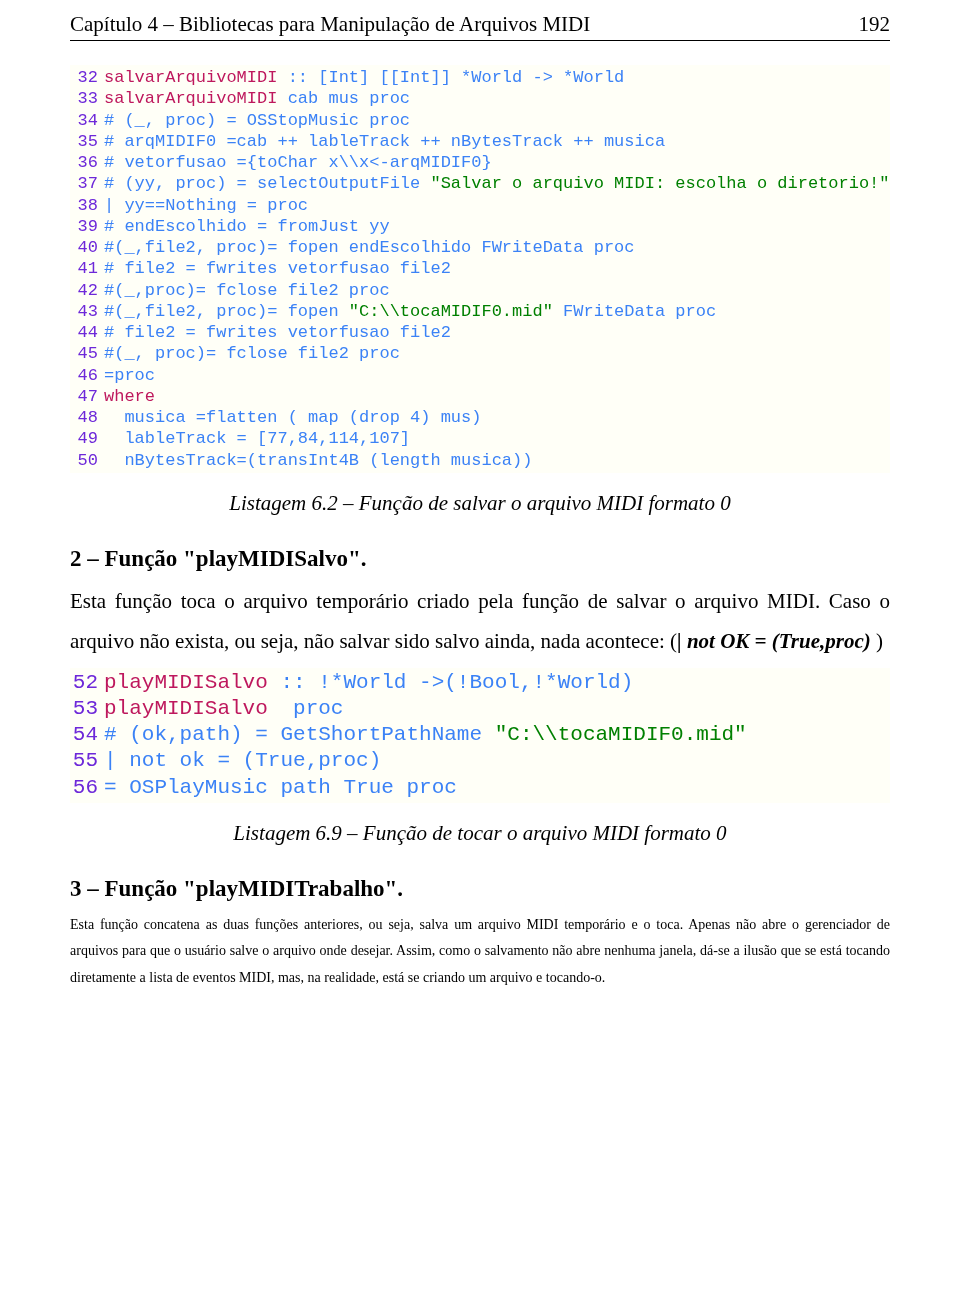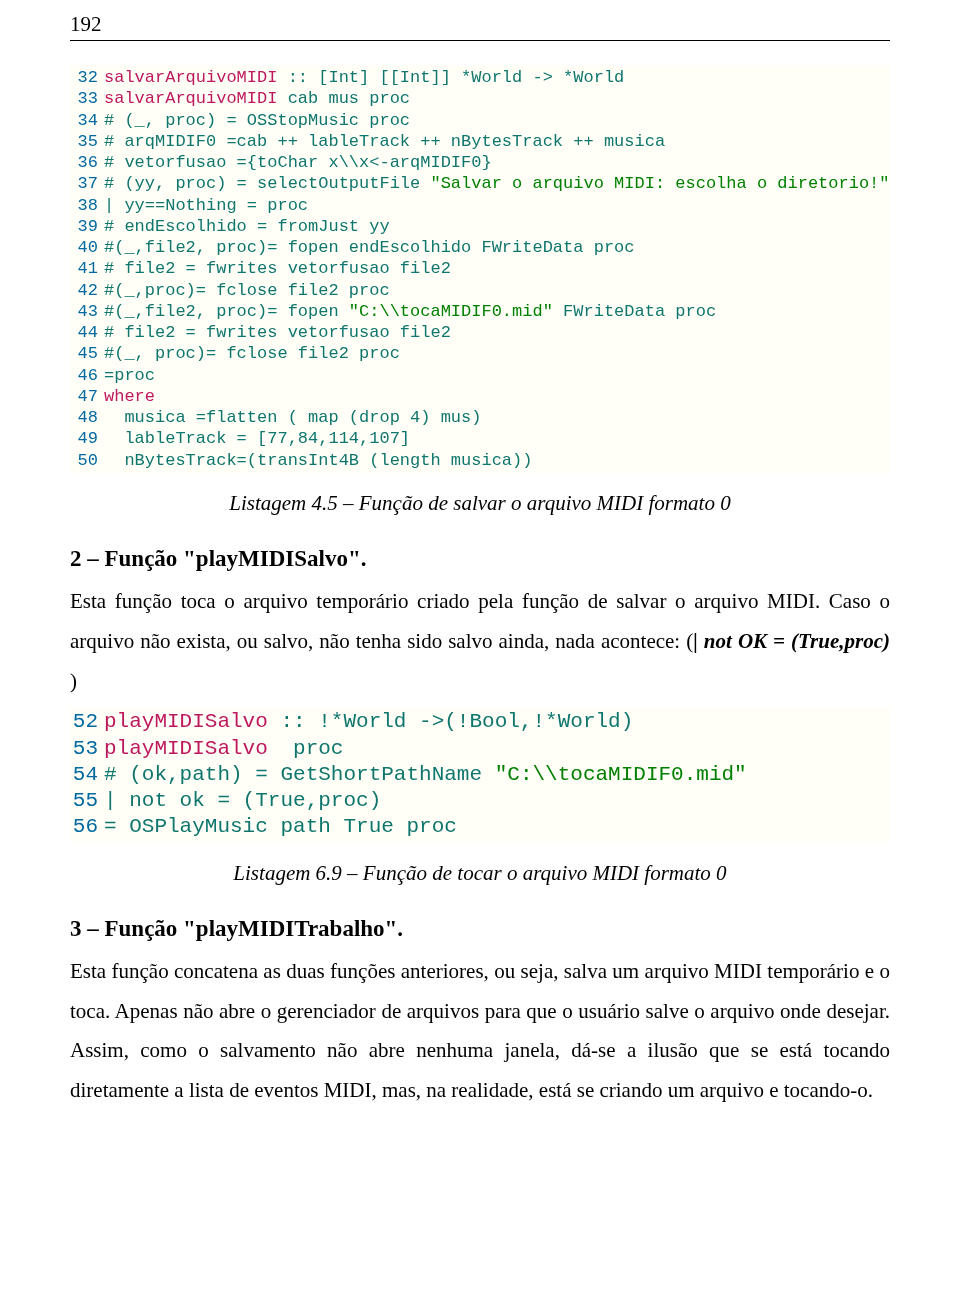--- a/index.html
+++ b/index.html
@@ -6,53 +6,54 @@
   html, body { width: 960px; background: #ffffff; font-family: "Times New Roman", Times, serif; color: #000; }
   body { padding: 12px 70px 40px 70px; }
 
   
   .header-row { display: flex; justify-content: space-between; align-items: baseline; font-size: 21px; }
   .header-underline { border-bottom: 1px solid #000; margin-top: 3px; margin-bottom: 24px; }
 
   
   .codeblock { background: #fffff7; font-family: "Courier New", Courier, monospace; font-size: 17px; line-height: 1.25; padding: 2px 0 2px 0; margin: 6px 0 14px 0; white-space: pre; overflow: hidden; }
   .cl { display: flex; }
-  .ln { color: #0369a1; width: 34px; text-align: right; padding-right: 6px; flex: 0 0 34px; }
+  .ln { color: #6d28d9; width: 34px; text-align: right; padding-right: 6px; flex: 0 0 34px; }
   .tok { }
   .kw { color: #be185d; } 
-  .rest { color: #0f766e; }
+  .rest { color: #3b82f6; }
   .grn { color: #008000; }
 
   
   .caption { font-style: italic; font-size: 21px; text-align: center; margin: 18px 0 30px 0; }
 
   
   .sec-heading { font-weight: bold; font-size: 23px; margin: 18px 0 10px 0; }
 
   
-  .para { font-size: 21px; line-height: 1.9; text-align: justify; margin-bottom: 14px; }
+  .para { font-size: 14px; line-height: 1.9; text-align: justify; margin-bottom: 14px; }
   .para-first { font-size: 21px; line-height: 1.9; text-align: justify; margin-bottom: 4px; }
   .inline-italic { font-style: italic; font-weight: bold; }
 
 </style>
 </head>
 <body>
 
 <div class="header-row">
+  <span>Capítulo 4 – Bibliotecas para Manipulação de Arquivos MIDI</span>
   <span>192</span>
 </div>
 <div class="header-underline"></div>
 
 <div class="codeblock" id="code1"><div class="cl"><span class="ln">32</span><span class="tok"><span class="kw">salvarArquivoMIDI</span><span class="rest"> :: [Int] [[Int]] *World -&gt; *World</span></span></div><div class="cl"><span class="ln">33</span><span class="tok"><span class="kw">salvarArquivoMIDI</span><span class="rest"> cab mus proc</span></span></div><div class="cl"><span class="ln">34</span><span class="tok"><span class="rest"># (_, proc) = OSStopMusic proc</span></span></div><div class="cl"><span class="ln">35</span><span class="tok"><span class="rest"># arqMIDIF0 =cab ++ lableTrack ++ nBytesTrack ++ musica</span></span></div><div class="cl"><span class="ln">36</span><span class="tok"><span class="rest"># vetorfusao ={toChar x\\x&lt;-arqMIDIF0}</span></span></div><div class="cl"><span class="ln">37</span><span class="tok"><span class="rest"># (yy, proc) = selectOutputFile </span><span class="grn">"Salvar o arquivo MIDI: escolha o diretorio!" "*.mid"</span></span></div><div class="cl"><span class="ln">38</span><span class="tok"><span class="rest">| yy==Nothing = proc</span></span></div><div class="cl"><span class="ln">39</span><span class="tok"><span class="rest"># endEscolhido = fromJust yy</span></span></div><div class="cl"><span class="ln">40</span><span class="tok"><span class="rest">#(_,file2, proc)= fopen endEscolhido FWriteData proc</span></span></div><div class="cl"><span class="ln">41</span><span class="tok"><span class="rest"># file2 = fwrites vetorfusao file2</span></span></div><div class="cl"><span class="ln">42</span><span class="tok"><span class="rest">#(_,proc)= fclose file2 proc</span></span></div><div class="cl"><span class="ln">43</span><span class="tok"><span class="rest">#(_,file2, proc)= fopen </span><span class="grn">"C:\\tocaMIDIF0.mid"</span><span class="rest"> FWriteData proc</span></span></div><div class="cl"><span class="ln">44</span><span class="tok"><span class="rest"># file2 = fwrites vetorfusao file2</span></span></div><div class="cl"><span class="ln">45</span><span class="tok"><span class="rest">#(_, proc)= fclose file2 proc</span></span></div><div class="cl"><span class="ln">46</span><span class="tok"><span class="rest">=proc</span></span></div><div class="cl"><span class="ln">47</span><span class="tok"><span class="kw">where</span></span></div><div class="cl"><span class="ln">48</span><span class="tok"><span class="rest">  musica =flatten ( map (drop 4) mus)</span></span></div><div class="cl"><span class="ln">49</span><span class="tok"><span class="rest">  lableTrack = [77,84,114,107]</span></span></div><div class="cl"><span class="ln">50</span><span class="tok"><span class="rest">  nBytesTrack=(transInt4B (length musica))</span></span></div></div>
 
-<div class="caption">Listagem 4.5 – Função de salvar o arquivo MIDI formato 0</div>
+<div class="caption">Listagem 6.2 – Função de salvar o arquivo MIDI formato 0</div>
 
 <div class="sec-heading">2 – Função "playMIDISalvo".</div>
 <p class="para-first">
-  <span>Esta função toca o arquivo temporário criado pela função de salvar o arquivo MIDI. Caso o arquivo não exista, ou salvo, não tenha sido salvo ainda, nada acontece: (</span><span class="inline-italic">| not OK = (True,proc)</span><span> )</span>
+  <span>Esta função toca o arquivo temporário criado pela função de salvar o arquivo MIDI. Caso o arquivo não exista, ou seja, não salvar sido salvo ainda, nada acontece: (</span><span class="inline-italic">| not OK = (True,proc)</span><span> )</span>
 </p>
 
 <div class="codeblock" id="code2" style="font-size:21px;"><div class="cl"><span class="ln">52</span><span class="tok"><span class="kw">playMIDISalvo</span><span class="rest"> :: !*World -&gt;(!Bool,!*World)</span></span></div><div class="cl"><span class="ln">53</span><span class="tok"><span class="kw">playMIDISalvo</span><span class="rest">  proc</span></span></div><div class="cl"><span class="ln">54</span><span class="tok"><span class="rest"># (ok,path) = GetShortPathName </span><span class="grn">"C:\\tocaMIDIF0.mid"</span></span></div><div class="cl"><span class="ln">55</span><span class="tok"><span class="rest">| not ok = (True,proc)</span></span></div><div class="cl"><span class="ln">56</span><span class="tok"><span class="rest">= OSPlayMusic path True proc</span></span></div></div>
 
 <div class="caption">Listagem 6.9 – Função de tocar o arquivo MIDI formato 0</div>
 
 <div class="sec-heading">3 – Função "playMIDITrabalho".</div>
 <p class="para">Esta função concatena as duas funções anteriores, ou seja, salva um arquivo MIDI temporário e o toca. Apenas não abre o gerenciador de arquivos para que o usuário salve o arquivo onde desejar. Assim, como o salvamento não abre nenhuma janela, dá-se a ilusão que se está tocando diretamente a lista de eventos MIDI, mas, na realidade, está se criando um arquivo e tocando-o.</p>
 
 </body></html>

